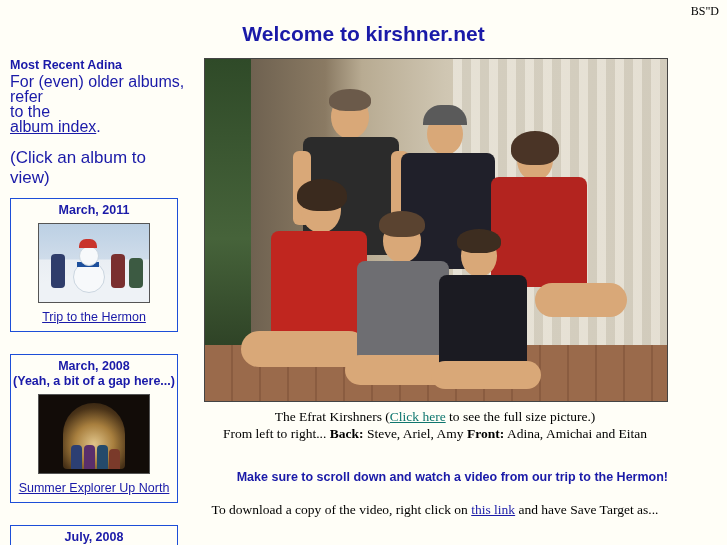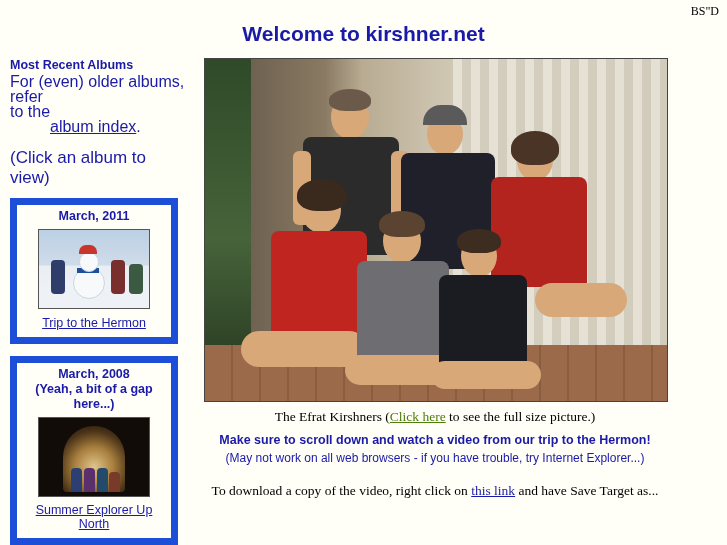--- a/index.html
+++ b/index.html
@@ -56,31 +56,30 @@
   .sidebar-text {
     color: #1a1aa8;
     font-family: "Liberation Sans", sans-serif;
     font-size: 16px;
     line-height: 15px;
     margin: 0;
   }
   .sidebar-text a {
     color: #1a1aa8;
     text-decoration: underline;
-    margin-left: 40px;
   }
   .sidebar-note {
     color: #1a1aa8;
     font-family: "Liberation Sans", sans-serif;
     font-size: 17px;
     margin: 14px 0 10px 0;
   }
   .album-box {
-    border: 7px solid #1d4ed8;
-    margin: 0 0 12px 0;
+    border: 1px solid #1d4ed8;
+    margin: 0 0 22px 0;
     padding: 4px 2px 6px 2px;
     width: 168px;
     box-sizing: border-box;
     text-align: center;
     background: #fffef7;
   }
   .album-date {
     color: #1a1aa8;
     font-family: "Liberation Sans", sans-serif;
     font-weight: bold;
@@ -249,29 +248,29 @@
   .shirt { position: absolute; border-radius: 8px 8px 4px 4px; }
   .limb { position: absolute; background:#d9a878; border-radius:6px; }
   .caption-lines {
     text-align: center;
     font-family: "Liberation Serif", serif;
     font-size: 13.5px;
     line-height: 17px;
     color: #000;
     width: 466px;
   }
-  .caption-lines a { color: #4d7c0f; }
+  .caption-lines a { color: #0f766e; }
   .bold-blue {
     color: #1a1aa8;
     font-family: "Liberation Sans", sans-serif;
     font-weight: bold;
     font-size: 12.5px;
-    text-align: center;
+    text-align: right;
     width: 466px;
-    margin-top: 8px;
+    margin-top: 28px;
   }
   .small-blue {
     color: #1a1aa8;
     font-family: "Liberation Sans", sans-serif;
     font-size: 12px;
     text-align: center;
     width: 466px;
     margin-top: 4px;
   }
   .download-line {
@@ -287,21 +286,21 @@
 </head>
 <body>
 
 <div class="bsd">BS"D</div>
 
 <h1 class="page-title">Welcome to kirshner.net</h1>
 
 <div class="layout">
 
   <div class="sidebar">
-    <div class="sidebar-heading">Most Recent Albums</div>
+    <div class="sidebar-heading">Most Recent Adina</div>
     <div class="sidebar-text">
       <span>For (even) older albums, refer</span><br>
       <span>to the</span><br>
       <a href="#">album index</a><span>.</span>
     </div>
     <div class="sidebar-note">(Click an album to view)</div>
 
     <div class="album-box">
       <div class="album-date">March, 2011</div>
       <div class="album-thumb thumb-snow">
@@ -385,23 +384,25 @@
         <div class="hair" style="left:252px;top:170px;width:44px;height:24px;background:#3d2d20;"></div>
         <div class="shirt" style="left:234px;top:216px;width:88px;height:96px;background:#1b1b22;"></div>
         <div class="limb" style="left:226px;top:302px;width:110px;height:28px;border-radius:14px;"></div>
       </div>
     </div>
 
     <div class="caption-lines">
       <div>
         <span>The Efrat Kirshners (</span><a href="#">Click here</a><span> to see the full size picture.)</span>
       </div>
+      <div>
+        <span>From left to right... </span><span class="strong-b">Back:</span><span> Steve, Ariel, Amy </span><span class="strong-b">Front:</span><span> Adina, Amichai and Eitan</span>
+      </div>
     </div>
 
     <div class="bold-blue">Make sure to scroll down and watch a video from our trip to the Hermon!</div>
-    <div class="small-blue">(May not work on all web browsers - if you have trouble, try Internet Explorer...)</div>
 
     <div class="download-line">
       <span>To download a copy of the video, right click on </span><a href="#">this link</a><span> and have Save Target as...</span>
     </div>
 
   </div>
 </div>
 
 </body></html>

